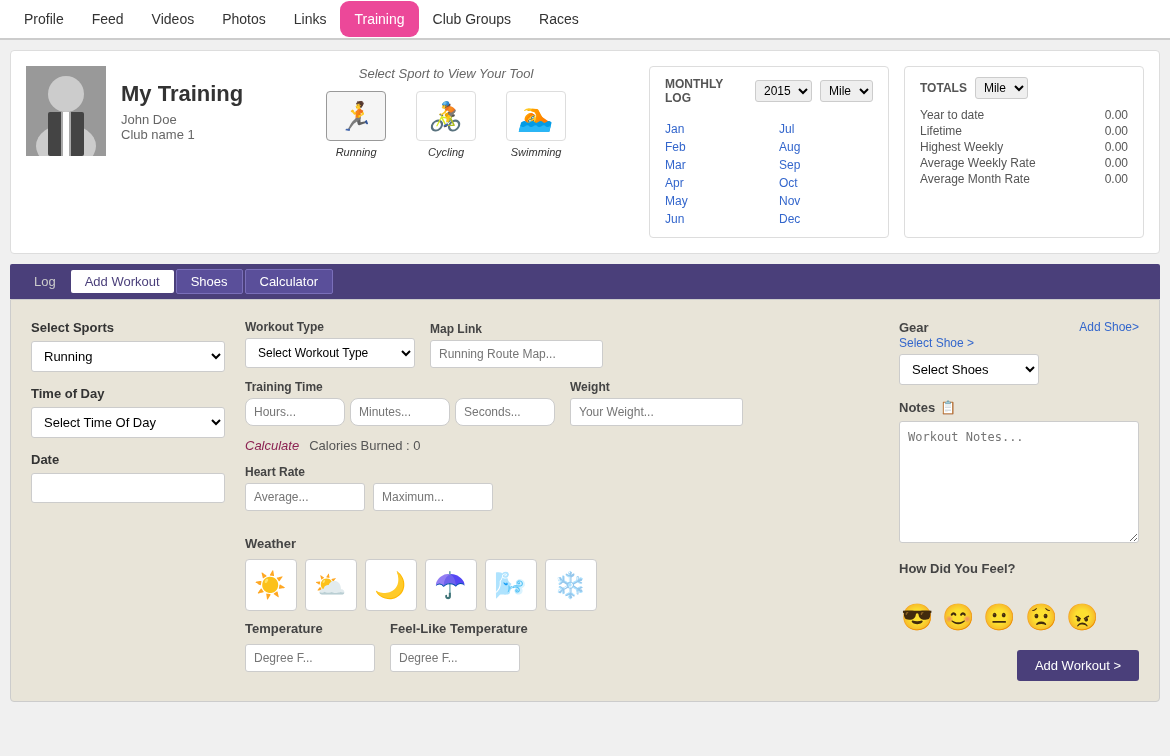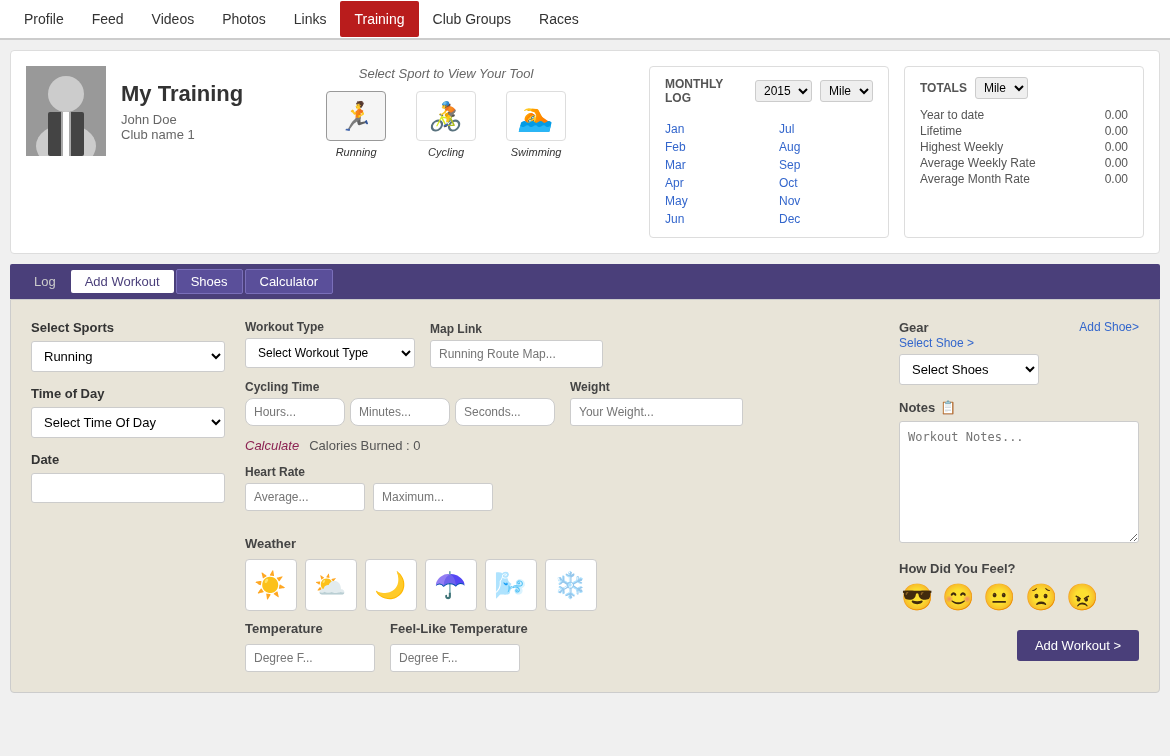--- a/index.html
+++ b/index.html
@@ -1,21 +1,21 @@
 <!DOCTYPE html>
 <html><head>
   <meta charset="utf-8">
   <style>
     * { box-sizing: border-box; margin: 0; padding: 0; }
     body { font-family: Arial, sans-serif; font-size: 13px; background: #f0f0f0; color: #333; width: 1170px; }
 
     
     .nav-bar { background: #fff; border-bottom: 2px solid #ccc; display: flex; align-items: center; padding: 0 10px; height: 40px; }
     .nav-bar a { text-decoration: none; color: #333; padding: 10px 14px; font-size: 14px; display: inline-block; }
-    .nav-bar a.active { background: #b91c1c; color: #fff; border-radius: 2px; }
+    .nav-bar a.active { background: #ec4899; color: #fff; border-radius: 9px; }
 
     
     .profile-section { background: #fff; border: 1px solid #ddd; margin: 10px; border-radius: 4px; padding: 15px; display: flex; align-items: flex-start; gap: 20px; }
     .profile-avatar { width: 80px; height: 90px; background: #888; overflow: hidden; }
     .profile-info h2 { font-size: 22px; color: #333; margin-bottom: 5px; text-align: center; }
     .profile-info p { color: #666; font-size: 13px; }
 
     
     .sport-select { flex: 1; text-align: center; font-style: italic; }
     .sport-select p { color: #666; margin-bottom: 10px; font-size: 13px; }
@@ -82,21 +82,21 @@
     .right-panel { min-width: 240px; }
     .gear-section { margin-bottom: 15px; }
     .gear-header { display: flex; justify-content: space-between; margin-bottom: 4px; }
     .gear-title { font-weight: bold; font-size: 13px; color: #444; }
     .gear-link { color: #3366cc; font-size: 12px; cursor: pointer; }
     .add-shoe-link { color: #3366cc; font-size: 12px; cursor: pointer; }
     .gear-select { width: 140px; padding: 6px 8px; border: 1px solid #ccc; border-radius: 3px; background: #fff; font-size: 13px; }
     .notes-section label { display: flex; align-items: center; gap: 5px; font-weight: bold; font-size: 13px; color: #444; margin-bottom: 6px; }
     .notes-textarea { width: 100%; height: 122px; border: 1px solid #ccc; border-radius: 3px; padding: 8px; font-size: 12px; resize: both; }
     .feel-section { margin-top: 15px; }
-    .feel-section .feel-title { font-weight: bold; font-size: 13px; color: #444; margin-bottom: 4px; }
+    .feel-section .feel-title { font-weight: bold; font-size: 13px; color: #444; margin-bottom: 24px; }
     .emoji-row { display: flex; gap: 5px; }
     .emoji-btn { font-size: 26px; cursor: pointer; border: none; background: none; padding: 2px; }
 
     
     .add-workout-footer { display: flex; justify-content: flex-end; margin-top: 15px; }
     .add-workout-btn { background: #4a3f7a; color: #fff; border: none; padding: 8px 18px; font-size: 13px; border-radius: 3px; cursor: pointer; }
 
     .profile-left { display: flex; gap: 15px; align-items: center; }
     .log-area { display: flex; gap: 15px; flex: 1; }
   </style>
@@ -249,21 +249,21 @@
         </select>
       </div>
       <div class="form-group">
         <label>Map Link</label>
         <input type="text" class="map-link-input" placeholder="Running Route Map..." style="">
       </div>
     </div>
 
     <div class="form-row">
       <div class="form-group">
-        <label>Cycling Time</label>
+        <label>Training Time</label>
         <div class="time-inputs">
           <input type="text" placeholder="Hours..." style="">
           <input type="text" placeholder="Minutes..." style="">
           <input type="text" placeholder="Seconds..." style="">
         </div>
       </div>
       <div class="form-group">
         <label>Weight</label>
         <input type="text" class="weight-input" placeholder="Your Weight..." style="">
       </div>

